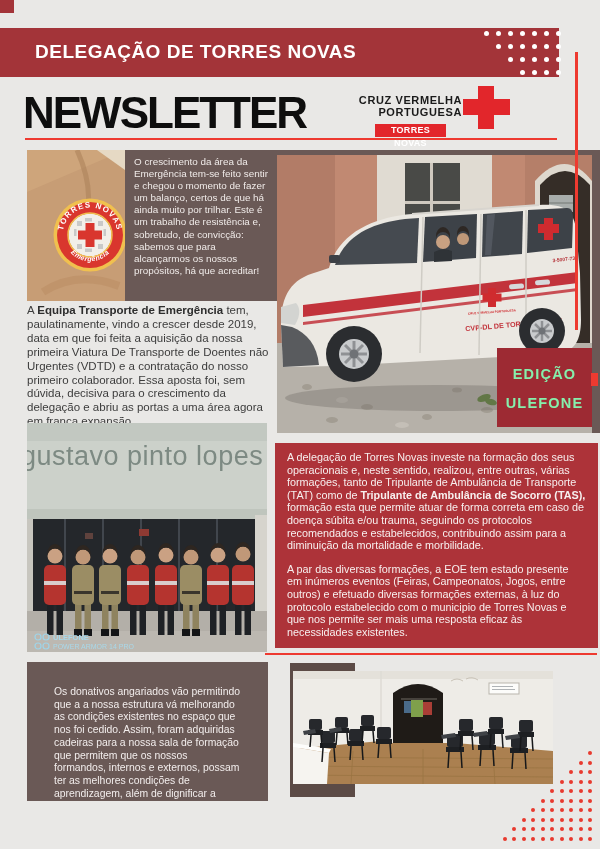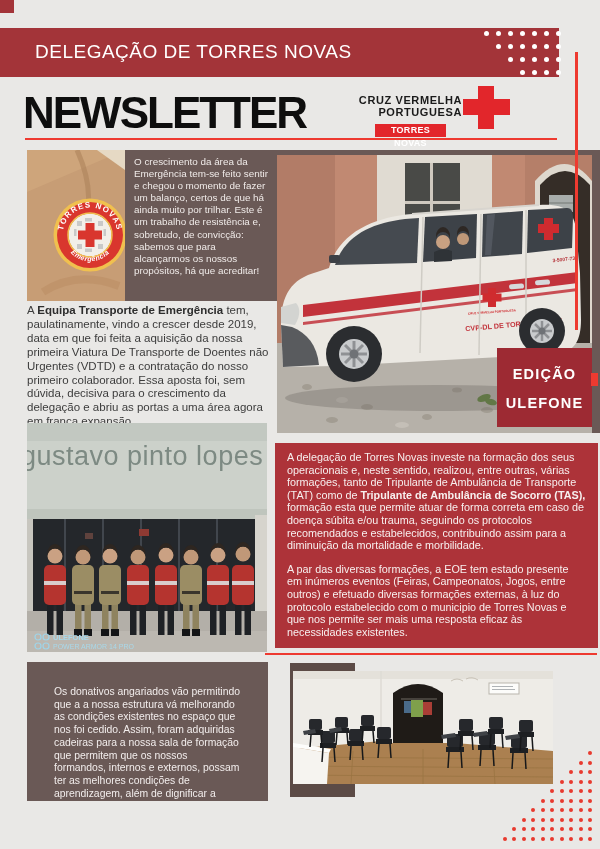--- a/index.html
+++ b/index.html
@@ -3,37 +3,37 @@
 <meta charset="utf-8">
 <style>
   html,body{margin:0;padding:0;}
   body{font-family:"Liberation Sans", sans-serif; background:#d7d6d4;}
   .page{position:relative;width:600px;height:849px;overflow:hidden;background:#e9e8e6;}
   .abs{position:absolute;}
 
   
   .corner-sq{left:0;top:0;width:14px;height:13px;background:#a33439;}
   .header-bar{left:0;top:28px;width:559px;height:49px;background:#a33439;}
-  .header-title{left:35px;top:13px;color:#fff;font-size:19px;font-weight:normal;letter-spacing:.5px;white-space:nowrap;}
+  .header-title{left:35px;top:13px;color:#fff;font-size:19px;font-weight:bold;letter-spacing:.5px;white-space:nowrap;}
   .edition{right:28px;bottom:2px;color:#fff;font-size:12.5px;font-weight:bold;letter-spacing:.4px;white-space:nowrap;}
   .vline{left:575px;top:52px;width:3px;height:278px;background:#ee3a30;z-index:6;}
   .newsletter{left:23px;top:88px;font-size:44px;font-weight:bold;letter-spacing:-2px;color:#0e0e0e;white-space:nowrap;}
   .cvp-text{left:330px;top:95px;width:132px;text-align:right;font-size:11px;font-weight:bold;color:#1a1a1a;line-height:11.5px;letter-spacing:.6px;}
   .cvp-cross{left:463px;top:86px;}
   .tn-badge{left:375px;top:124px;width:71px;height:13px;background:#e2262b;color:#fff;font-size:9px;font-weight:bold;text-align:center;line-height:13px;letter-spacing:.3px;}
   .hline1{left:25px;top:138px;width:532px;height:2px;background:#ee3a30;}
 
   
   .badge-photo{left:27px;top:150px;width:98px;height:151px;}
   .nesta-box{left:125px;top:150px;width:152px;height:151px;background:#6a5956;box-sizing:border-box;padding:6px 9px;overflow:hidden;}
   .nesta-box h3{margin:0 0 3px 0;color:#fff;font-size:15px;font-weight:bold;letter-spacing:.4px;}
   .nesta-box p{margin:0;color:#f0ebe9;font-size:9.9px;line-height:12.1px;}
   .van-frame{left:277px;top:150px;width:323px;height:283px;background:#6a5956;}
   .van-photo{position:absolute;left:0;top:5px;}
-  .edicao-box{left:497px;top:348px;width:95px;height:79px;background:#9d2a33;z-index:7;color:#ffffff;text-align:center;font-weight:bold;font-size:14.5px;letter-spacing:1.2px;padding-top:12px;box-sizing:border-box;line-height:29px;}
+  .edicao-box{left:497px;top:348px;width:95px;height:79px;background:#9d2a33;z-index:7;color:#86efac;text-align:center;font-weight:bold;font-size:14.5px;letter-spacing:1.2px;padding-top:12px;box-sizing:border-box;line-height:29px;}
   .edicao-notch{left:591px;top:373px;width:7px;height:13px;background:#ee3a30;z-index:7;}
 
   .intro-par{left:27px;top:304px;width:255px;font-size:11.5px;line-height:13.9px;color:#3c3c3c;}
   .intro-par b{color:#2d2d2d;}
 
   .team-photo{left:27px;top:423px;width:240px;height:229px;}
   .red-box{left:275px;top:443px;width:323px;height:205px;background:#ad3339;box-sizing:border-box;padding:8px 12px;overflow:hidden;}
   .red-box p{margin:0;color:#f7efee;font-size:10.8px;line-height:12.6px;}
   .red-box p + p{margin-top:11px;}
   .hline2{left:265px;top:653px;width:332px;height:2px;background:#ee3a30;}

